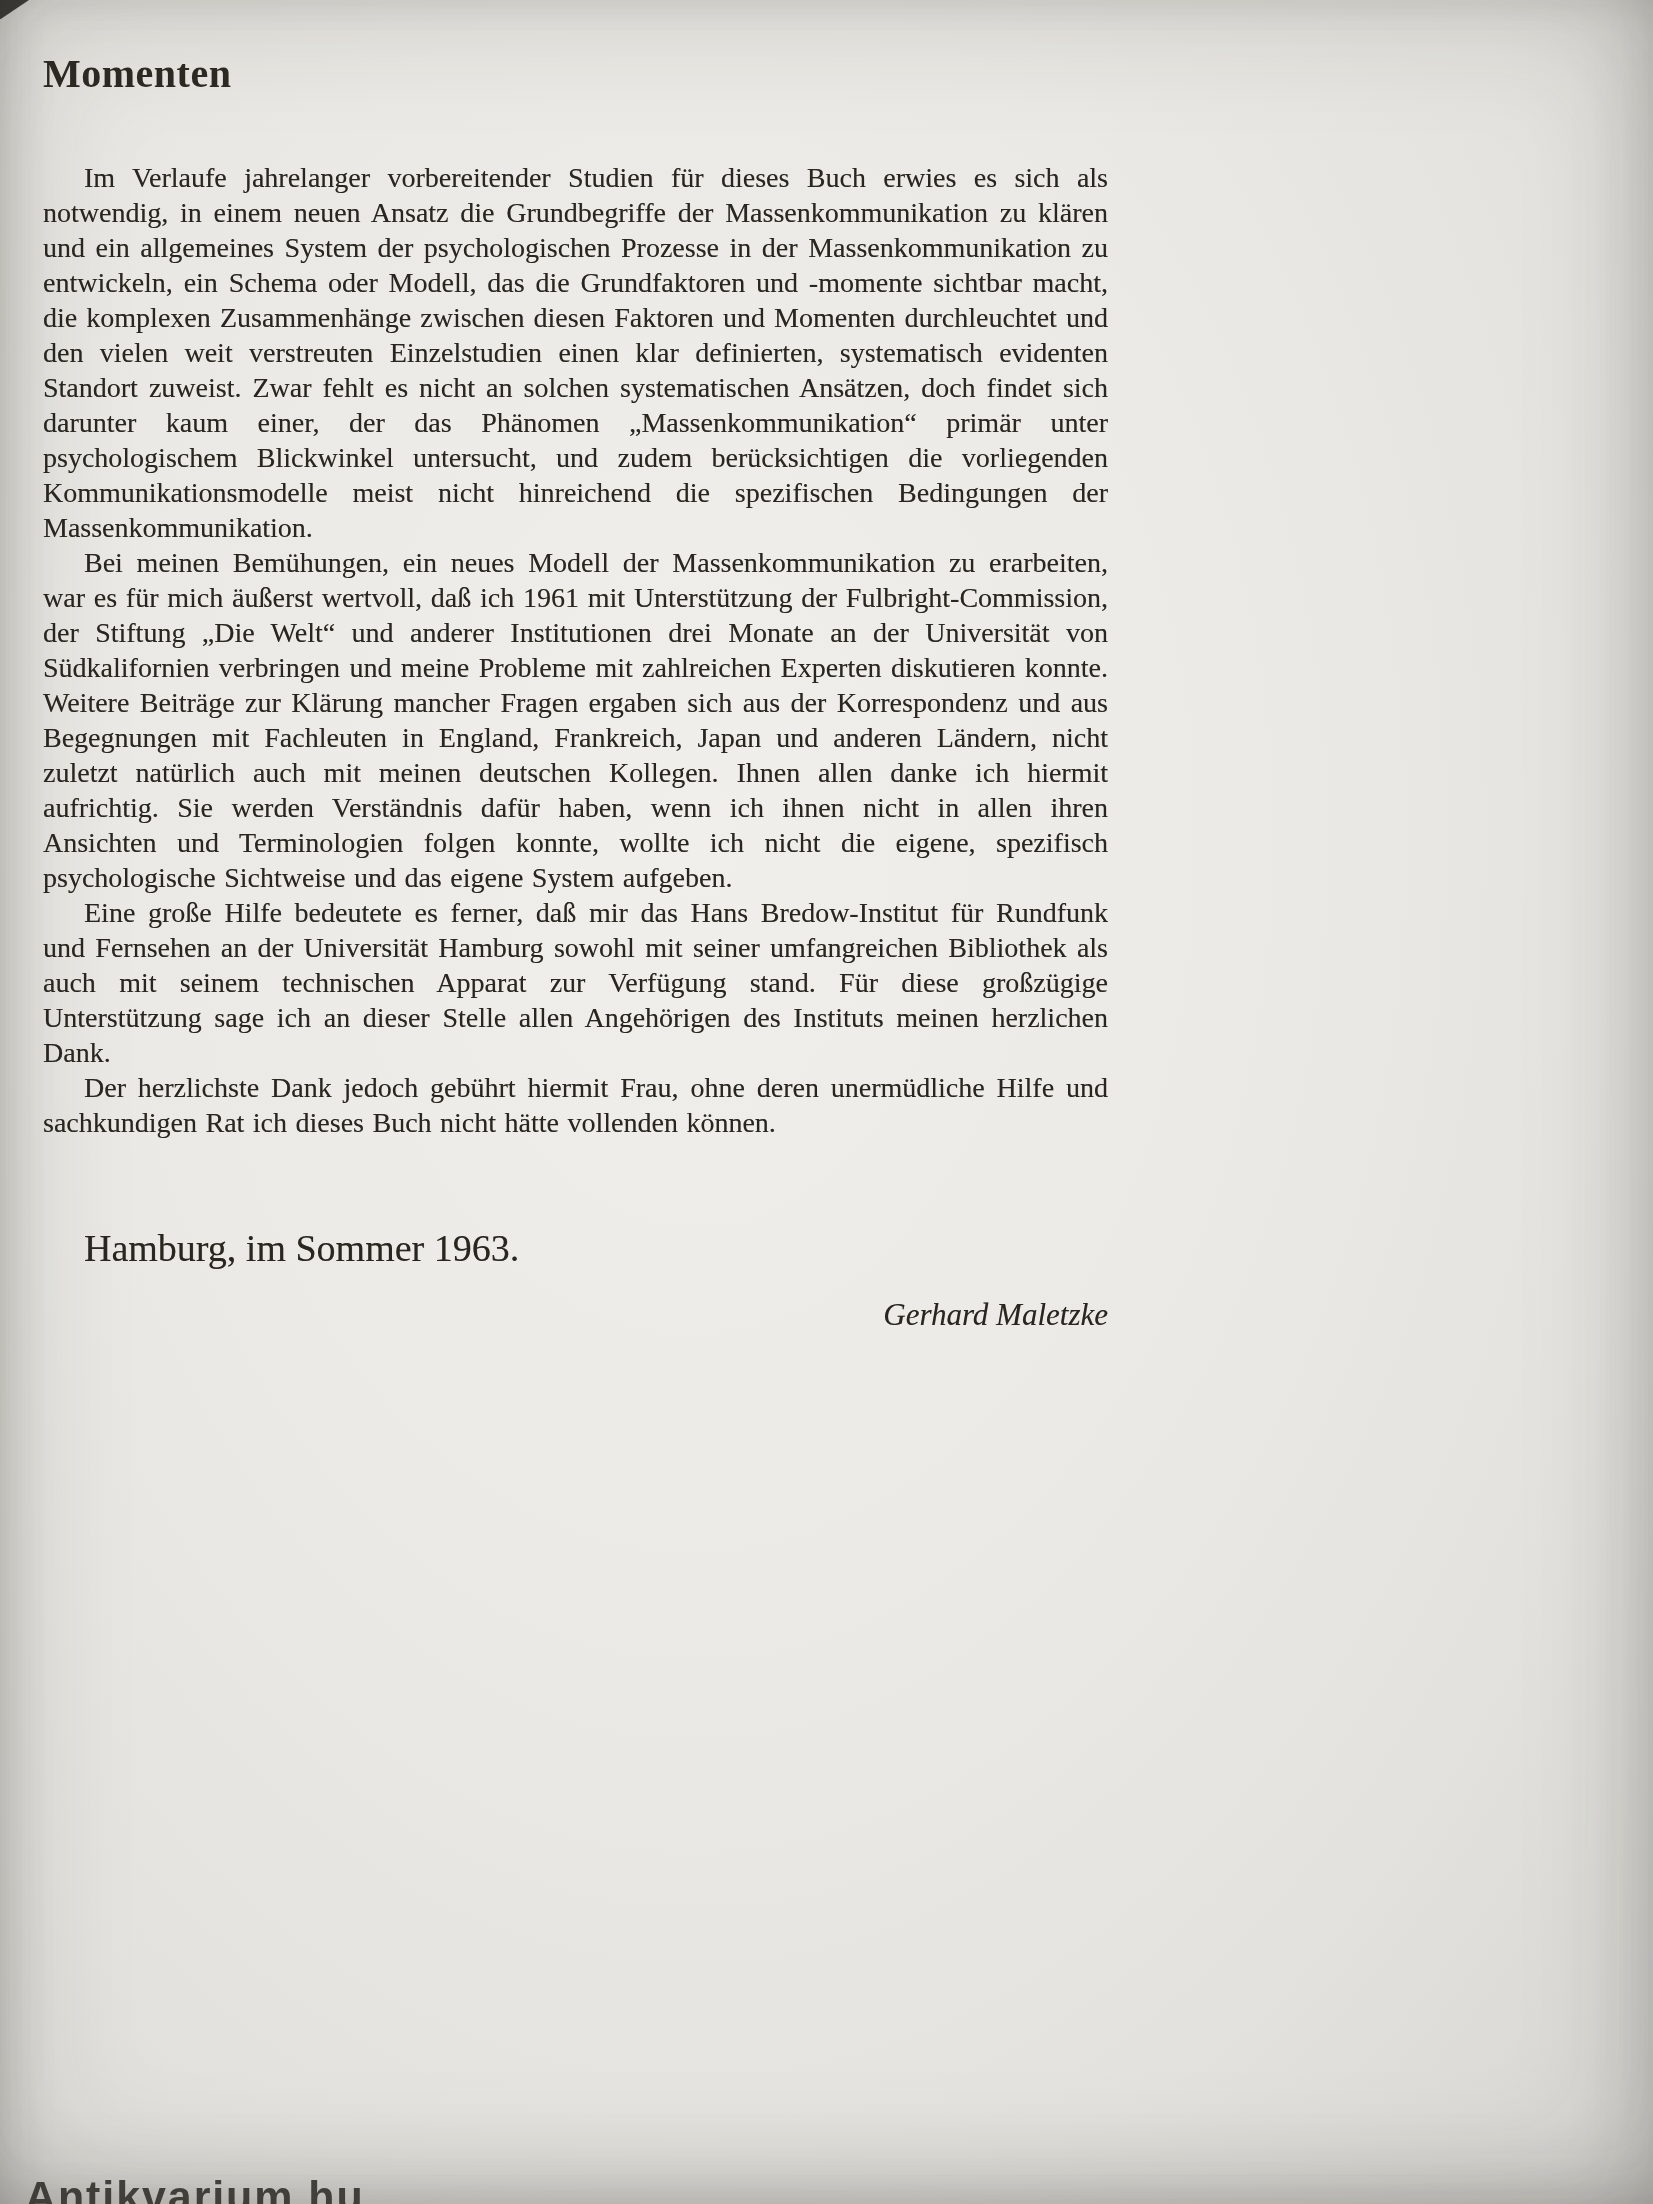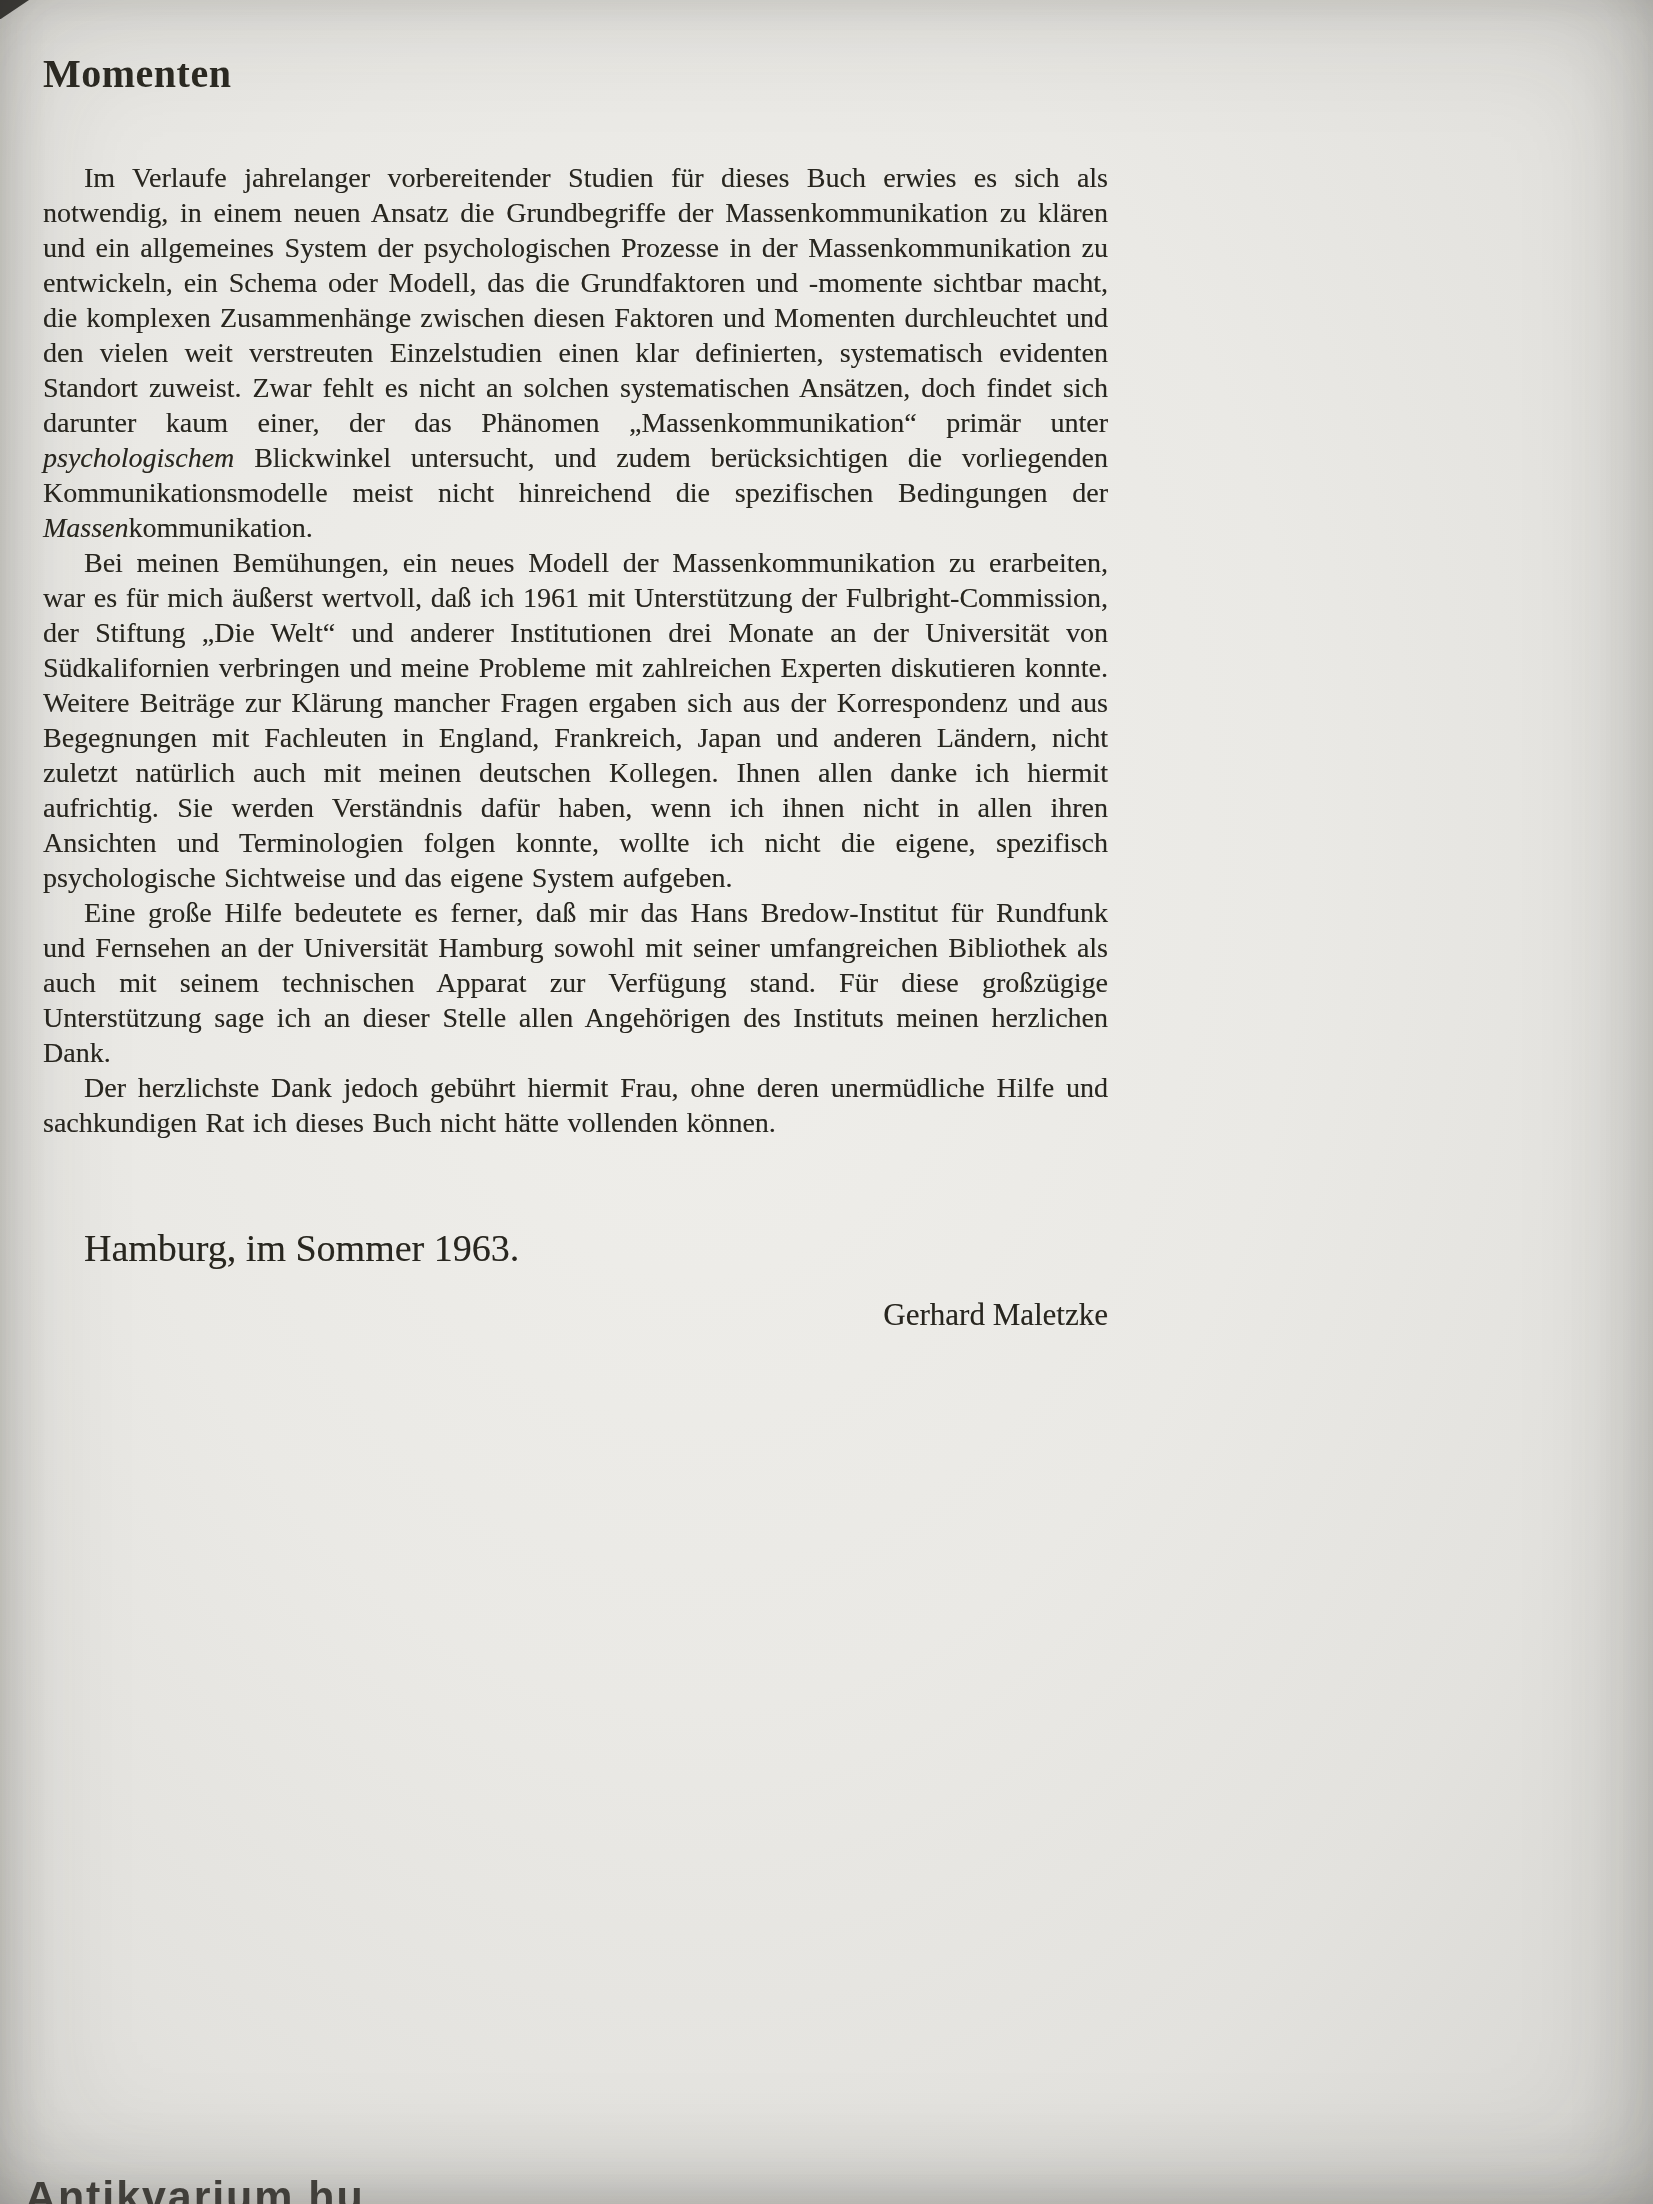--- a/index.html
+++ b/index.html
@@ -55,33 +55,33 @@
     line-height: 35px;
     text-align: justify;
     text-shadow: 0.2px 0.2px 0.3px rgba(40, 38, 30, 0.38);
     word-spacing: 1.5px;
   }
   .body-text p {
     margin: 0;
     text-indent: 41px;
   }
   .italic {
-    font-style: italic;
   }
   .dateline {
     margin: 91px 0 0 0;
     text-indent: 41px;
     font-size: 38px;
     line-height: 35px;
     text-shadow: 0.2px 0.2px 0.3px rgba(40, 38, 30, 0.38);
   }
   .signature {
     margin: 31px 0 0 0;
     font-size: 31px;
     line-height: 35px;
+    font-style: italic;
     text-align: right;
     text-shadow: 0.2px 0.2px 0.3px rgba(40, 38, 30, 0.38);
   }
   .watermark {
     position: absolute;
     left: 25px;
     bottom: -15.5px;
     font-family: "Liberation Sans", "DejaVu Sans", sans-serif;
     font-weight: bold;
     font-size: 43px;

